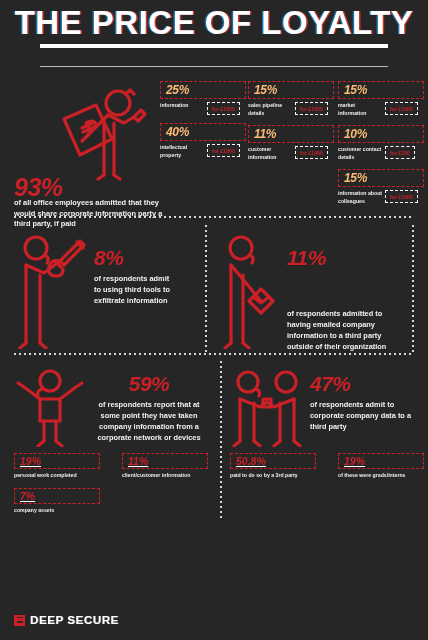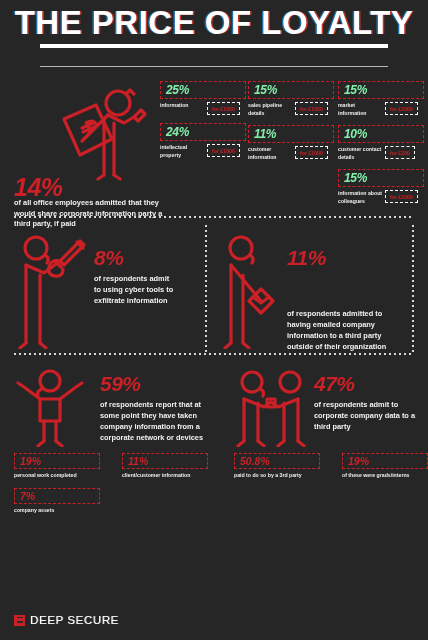--- a/index.html
+++ b/index.html
@@ -53,21 +53,21 @@
   .c1{left:0;}
   .c2{left:88px;}
   .c3{left:178px;}
 
   .pbox{position:relative;margin-bottom:8px;width:86px;}
   .pbar{
     border:1px dashed #cc2027;height:18px;
     display:flex;align-items:center;padding-left:5px;box-sizing:border-box;
   }
   .pnum{
-    font-size:12px;font-weight:bold;font-style:italic;color:#86efac;
+    font-size:12px;font-weight:bold;font-style:italic;color:#fdba74;
     line-height:1;letter-spacing:-0.3px;
   }
   .prow{display:flex;align-items:flex-start;margin-top:3px;}
   .plabel{
     font-size:5.2px;font-weight:bold;line-height:1.45;color:#efefef;
     width:45px;
   }
   .ptag{
     border:1px dashed #ffffff;padding:2.5px 4px;
     font-size:5.2px;font-weight:bold;color:#cc2027;white-space:nowrap;
@@ -88,21 +88,21 @@
 
   
   .sec3{display:flex;margin-top:6px;height:160px;align-items:stretch;}
   .s3half{flex:1;position:relative;}
   .s3top{display:flex;align-items:flex-start;}
   .s3txt{padding-top:12px;}
 
   .mini{position:relative;width:86px;}
   .minibar{
     border:1px dashed #cc2027;height:16px;
-    display:flex;align-items:center;padding-left:5px;box-sizing:border-box;
+    display:flex;align-items:center;padding-left:5px;box-sizing:border-box;text-decoration:underline;
   }
   .mininum{
     font-size:10.5px;font-weight:bold;font-style:italic;color:#cc2027;line-height:1;
   }
   .minilabel{
     font-size:5.2px;font-weight:bold;line-height:1.5;color:#efefef;margin-top:3px;
   }
   .minirow{display:flex;gap:22px;}
 
   
@@ -110,21 +110,21 @@
   .logomark{
     width:11px;height:11px;background:#cc2027;position:relative;margin-right:5px;
   }
   .logomark:before{
     content:"";position:absolute;left:2.5px;top:2px;width:6px;height:1.6px;background:#2b2b2b;
   }
   .logomark:after{
     content:"";position:absolute;left:2.5px;top:6.5px;width:6px;height:1.6px;background:#2b2b2b;
   }
   .logotext{
-    font-size:11.5px;font-weight:normal;letter-spacing:0.6px;color:#ffffff;
+    font-size:11.5px;font-weight:bold;letter-spacing:0.6px;color:#ffffff;
     text-shadow:0.8px 0 0 #8a8a8a;
   }
   svg{display:block;}
 </style>
 </head>
 <body>
 
 <div class="stage">
 
   <div class="header">
@@ -144,38 +144,38 @@
         <path d="M88 34 L95 27 L99 31 L92 38 Z"></path>
         <path d="M58 36 L58 92"></path>
         <path d="M68 40 L68 92"></path>
         <path d="M58 92 L52 96"></path>
         <path d="M68 92 L74 96"></path>
         <path d="M18 36 L50 22 L66 56 L34 72 Z"></path>
         <path d="M40 40 q7 -4 10 1 M36 45 l11 -5 M37 49 l11 -5 M42 43 q4 6 -2 11"></path>
       </svg>
     </div>
 
-    <div class="big45">14%</div>
+    <div class="big45">93%</div>
     <div class="desc45">of all office employees admitted that they would share corporate information party a third party, if paid</div>
 
     <div class="grid">
 
       <div class="gcol c1">
         <div class="pbox">
           <div class="pbar">
             <span class="pnum">25%</span>
           </div>
           <div class="prow">
             <span class="plabel">information</span>
             <span class="ptag">for £1000</span>
           </div>
         </div>
         <div class="pbox">
           <div class="pbar">
-            <span class="pnum">24%</span>
+            <span class="pnum">40%</span>
           </div>
           <div class="prow">
             <span class="plabel">intellectual property</span>
             <span class="ptag">for £1000</span>
           </div>
         </div>
       </div>
 
       <div class="gcol c2">
         <div class="pbox">
@@ -246,21 +246,21 @@
           <path d="M46 30 q-9 -2 -11 6 q-2 8 6 9 q8 1 8 -7"></path>
           <path d="M41 30 L47 36"></path>
           <path d="M12 34 L12 112"></path>
           <path d="M26 44 L26 112"></path>
           <path d="M12 112 L6 117"></path>
           <path d="M26 112 L32 117"></path>
         </svg>
       </div>
       <div class="s2txt" style="margin-left:8px;">
         <div class="bignum">8%</div>
-        <div class="bigdesc" style="width:82px;">of respondents admit to using cyber tools to exfiltrate information</div>
+        <div class="bigdesc" style="width:82px;">of respondents admit to using third tools to exfiltrate information</div>
       </div>
     </div>
 
     <div class="vdots"></div>
 
     <div class="s2half">
       <div style="padding-left:14px;padding-top:6px;">
         <svg width="60" height="118" viewBox="0 0 60 118" fill="none" stroke="#cc2027" stroke-width="3.2" stroke-linecap="round" stroke-linejoin="round">
           <circle cx="20" cy="17" r="11"></circle>
           <path d="M29 24 q5 3 2 8"></path>
@@ -294,21 +294,21 @@
             <path d="M28 20 q-6 2 -4 8"></path>
             <path d="M26 30 L10 18 L4 14"></path>
             <path d="M46 30 L62 18 L68 14"></path>
             <path d="M26 30 L46 30 L46 52 L26 52 Z"></path>
             <path d="M30 52 L30 72"></path>
             <path d="M42 52 L42 72"></path>
             <path d="M30 72 L24 77"></path>
             <path d="M42 72 L48 77"></path>
           </svg>
         </div>
-        <div class="s3txt" style="margin-left:14px;">
+        <div class="s3txt" style="margin-left:4px;text-align:center;">
           <div class="bignum">59%</div>
           <div class="bigdesc" style="width:118px;">of respondents report that at some point they have taken company information from a corporate network or devices</div>
         </div>
       </div>
 
       <div class="minirow" style="margin-top:6px;">
         <div class="mini">
           <div class="minibar">
             <span class="mininum">19%</span>
           </div>

